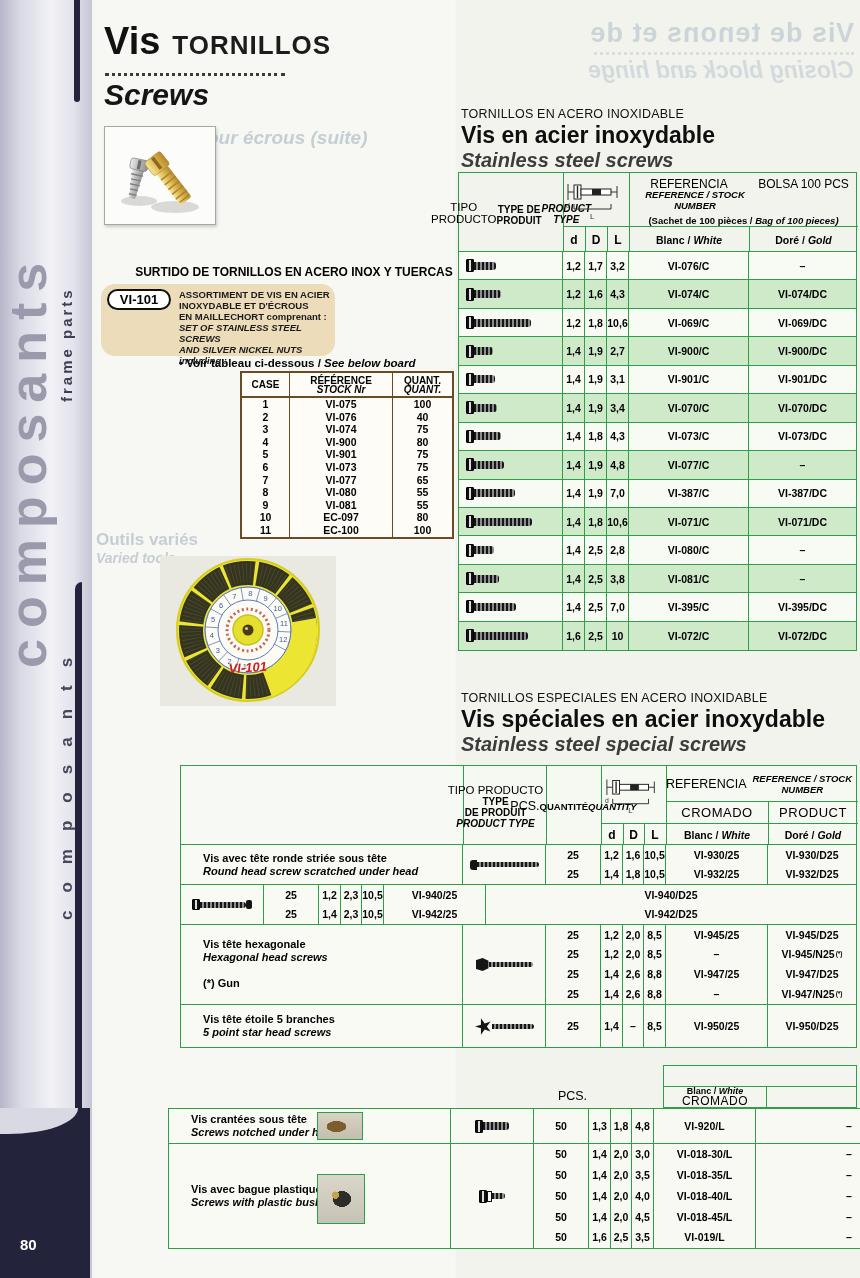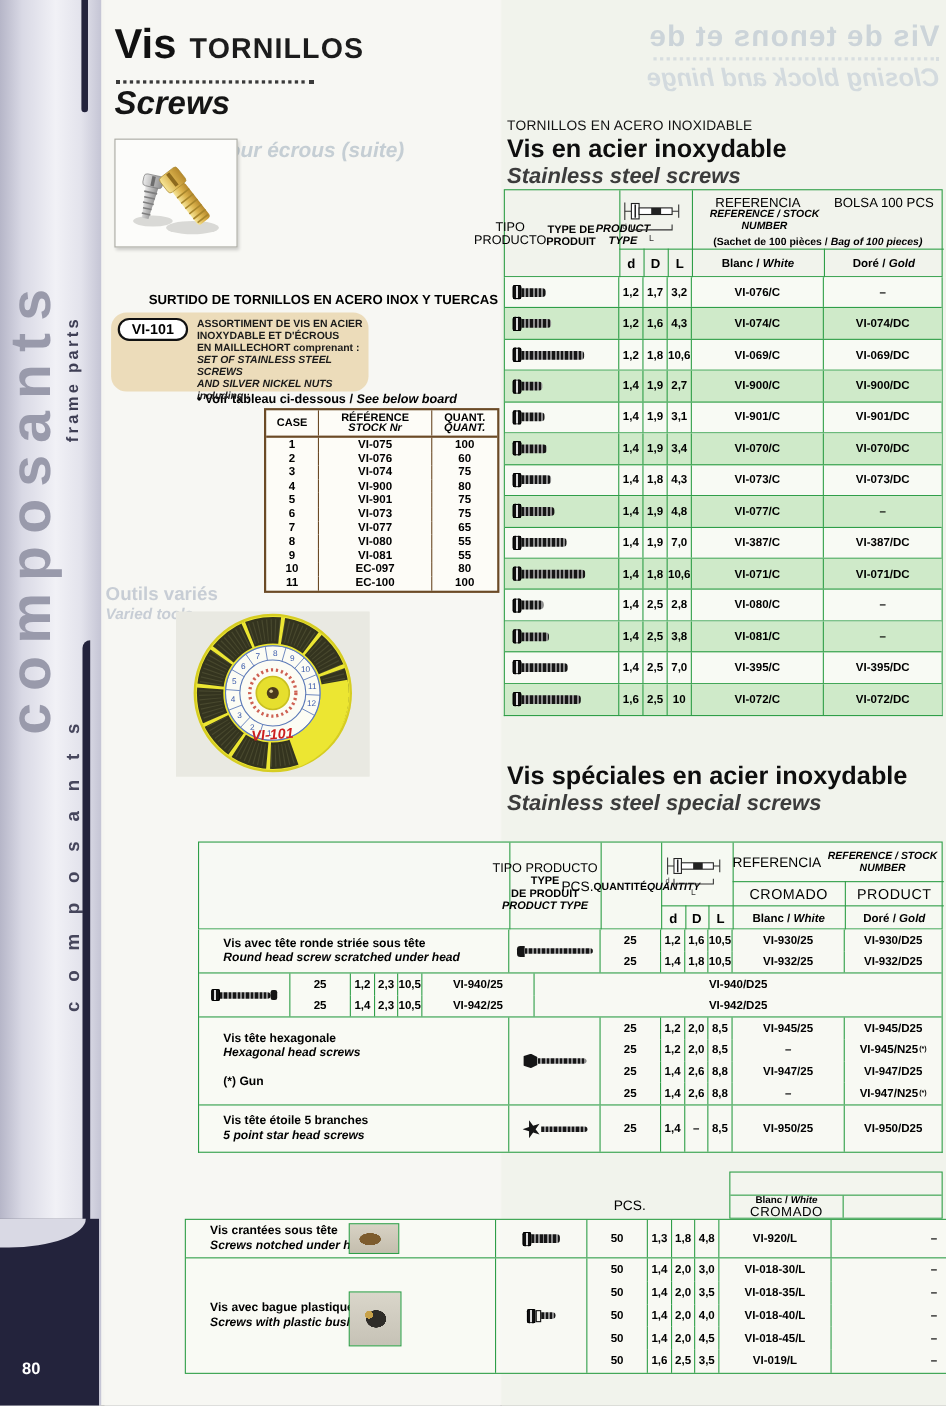--- a/index.html
+++ b/index.html
@@ -237,21 +237,21 @@
     </div>
     <div id="case-rows">
         <div class="case-row">
           <div>1</div>
           <div>VI-075</div>
           <div>100</div>
         </div>
         <div class="case-row">
           <div>2</div>
           <div>VI-076</div>
-          <div>60</div>
+          <div>40</div>
         </div>
         <div class="case-row">
           <div>3</div>
           <div>VI-074</div>
           <div>75</div>
         </div>
         <div class="case-row">
           <div>4</div>
           <div>VI-900</div>
           <div>80</div>
@@ -571,20 +571,21 @@
         </div>
         <div>1,6</div>
         <div>2,5</div>
         <div>10</div>
         <div>VI-072/C</div>
         <div>VI-072/DC</div>
       </div>
     </div>
 
   <div class="abs sec-title" id="s2-titles">
+    <div class="es">TORNILLOS ESPECIALES EN ACERO INOXIDABLE</div>
     <div class="fr">Vis spéciales en acier inoxydable</div>
     <div class="en">Stainless steel special screws</div>
   </div>
 
   <div class="abs" id="t2-head">
     <div class="gline" style="left:282px;top:0;width:1px;height:80px;"></div>
     <div class="gline" style="left:365px;top:0;width:1px;height:80px;"></div>
     <div class="gline" style="left:420px;top:0;width:1px;height:80px;"></div>
     <div class="gline" style="left:485px;top:0;width:1px;height:80px;"></div>
     <div class="gline" style="left:442px;top:57px;width:1px;height:23px;"></div>

